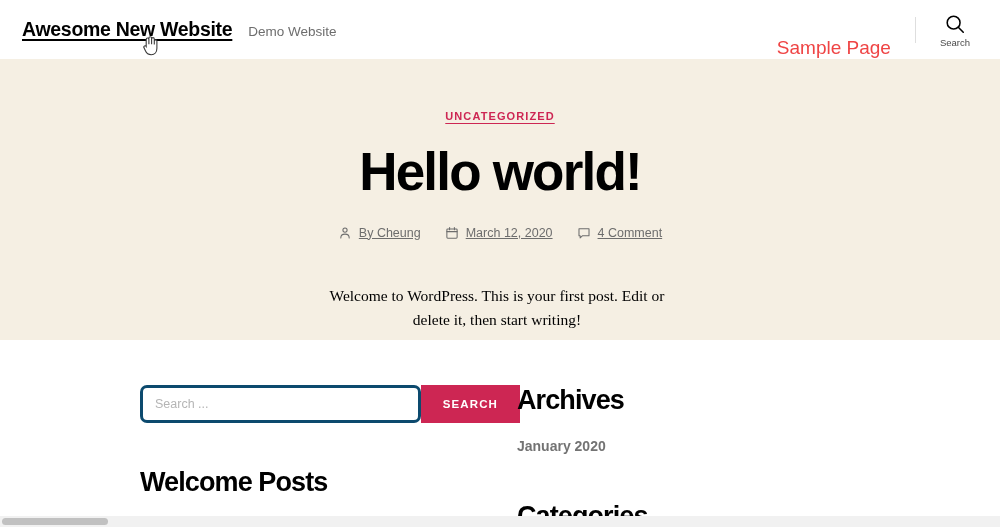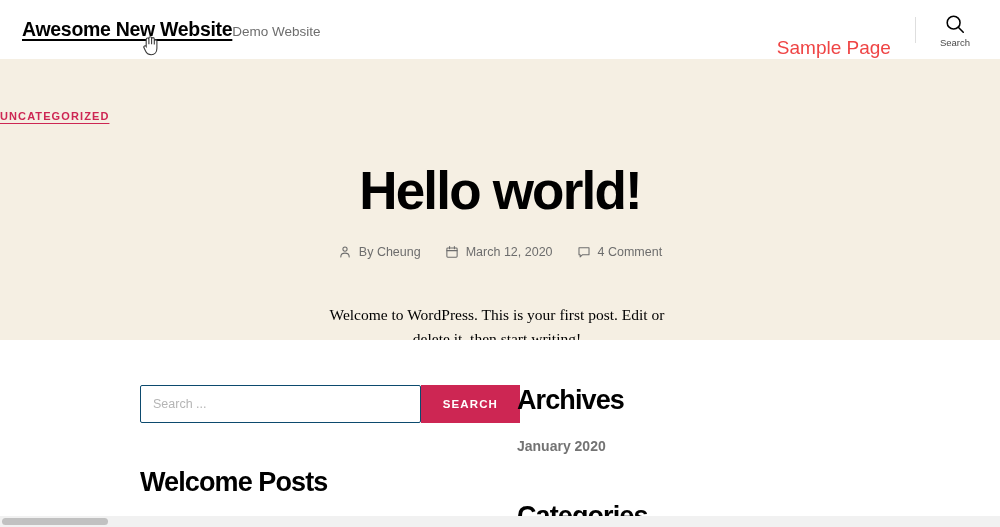--- a/index.html
+++ b/index.html
@@ -23,21 +23,21 @@
     background: #ffffff;
     display: flex;
     align-items: center;
     padding: 0 30px 0 22px;
     position: relative;
   }
 
   .brand-group {
     display: flex;
     align-items: baseline;
-    gap: 0;
+    gap: 16px;
   }
 
   .site-title {
     font-size: 19.5px;
     font-weight: bold;
     letter-spacing: -0.3px;
     color: #000000;
     text-decoration: underline;
     text-underline-offset: 3px;
     text-decoration-thickness: 2px;
@@ -101,21 +101,22 @@
 
   
   .hero {
     background: #f5efe3;
     height: 281px;
     padding-top: 47px;
     position: relative;
   }
 
   .cat-line {
-    margin-bottom: 39px;
+    text-align: center;
+    margin-bottom: 20px;
   }
   .cat-link {
     font-size: 11px;
     font-weight: bold;
     letter-spacing: 1.1px;
     color: #cd2653;
     text-decoration: underline;
     text-underline-offset: 3px;
     text-decoration-thickness: 1px;
     text-transform: uppercase;
@@ -137,20 +138,21 @@
     align-items: center;
     gap: 24px;
     font-size: 12.5px;
     color: #6d6d6d;
   }
   .meta-item {
     display: flex;
     align-items: center;
     gap: 7px;
     white-space: nowrap;
+    text-decoration: underline;
   }
   .meta-item svg { display: block; flex-shrink: 0; }
 
   .post-excerpt {
     width: 340px;
     margin: 44px 0 0 327px;
     font-family: "Liberation Serif", serif;
     font-size: 15.5px;
     line-height: 1.55;
     color: #000000;
@@ -175,28 +177,28 @@
   }
 
   .search-form {
     display: flex;
     align-items: stretch;
     height: 38px;
     margin-bottom: 44px;
   }
   .search-input {
     flex: 1;
-    border: 1px solid #0c4a6e;
+    border: 3px solid #0c4a6e;
     background: #ffffff;
     font-family: "Liberation Sans", sans-serif;
     font-size: 12.5px;
     color: #7f1d1d;
     padding: 0 12px;
     outline: none;
-    border-radius: 2px;
+    border-radius: 7px;
   }
   .search-input::placeholder { color: #b5b5b5; }
 
   .search-submit {
     background: #cd2653;
     color: #ffffff;
     border: none;
     font-family: "Liberation Sans", sans-serif;
     font-size: 11.5px;
     font-weight: bold;

